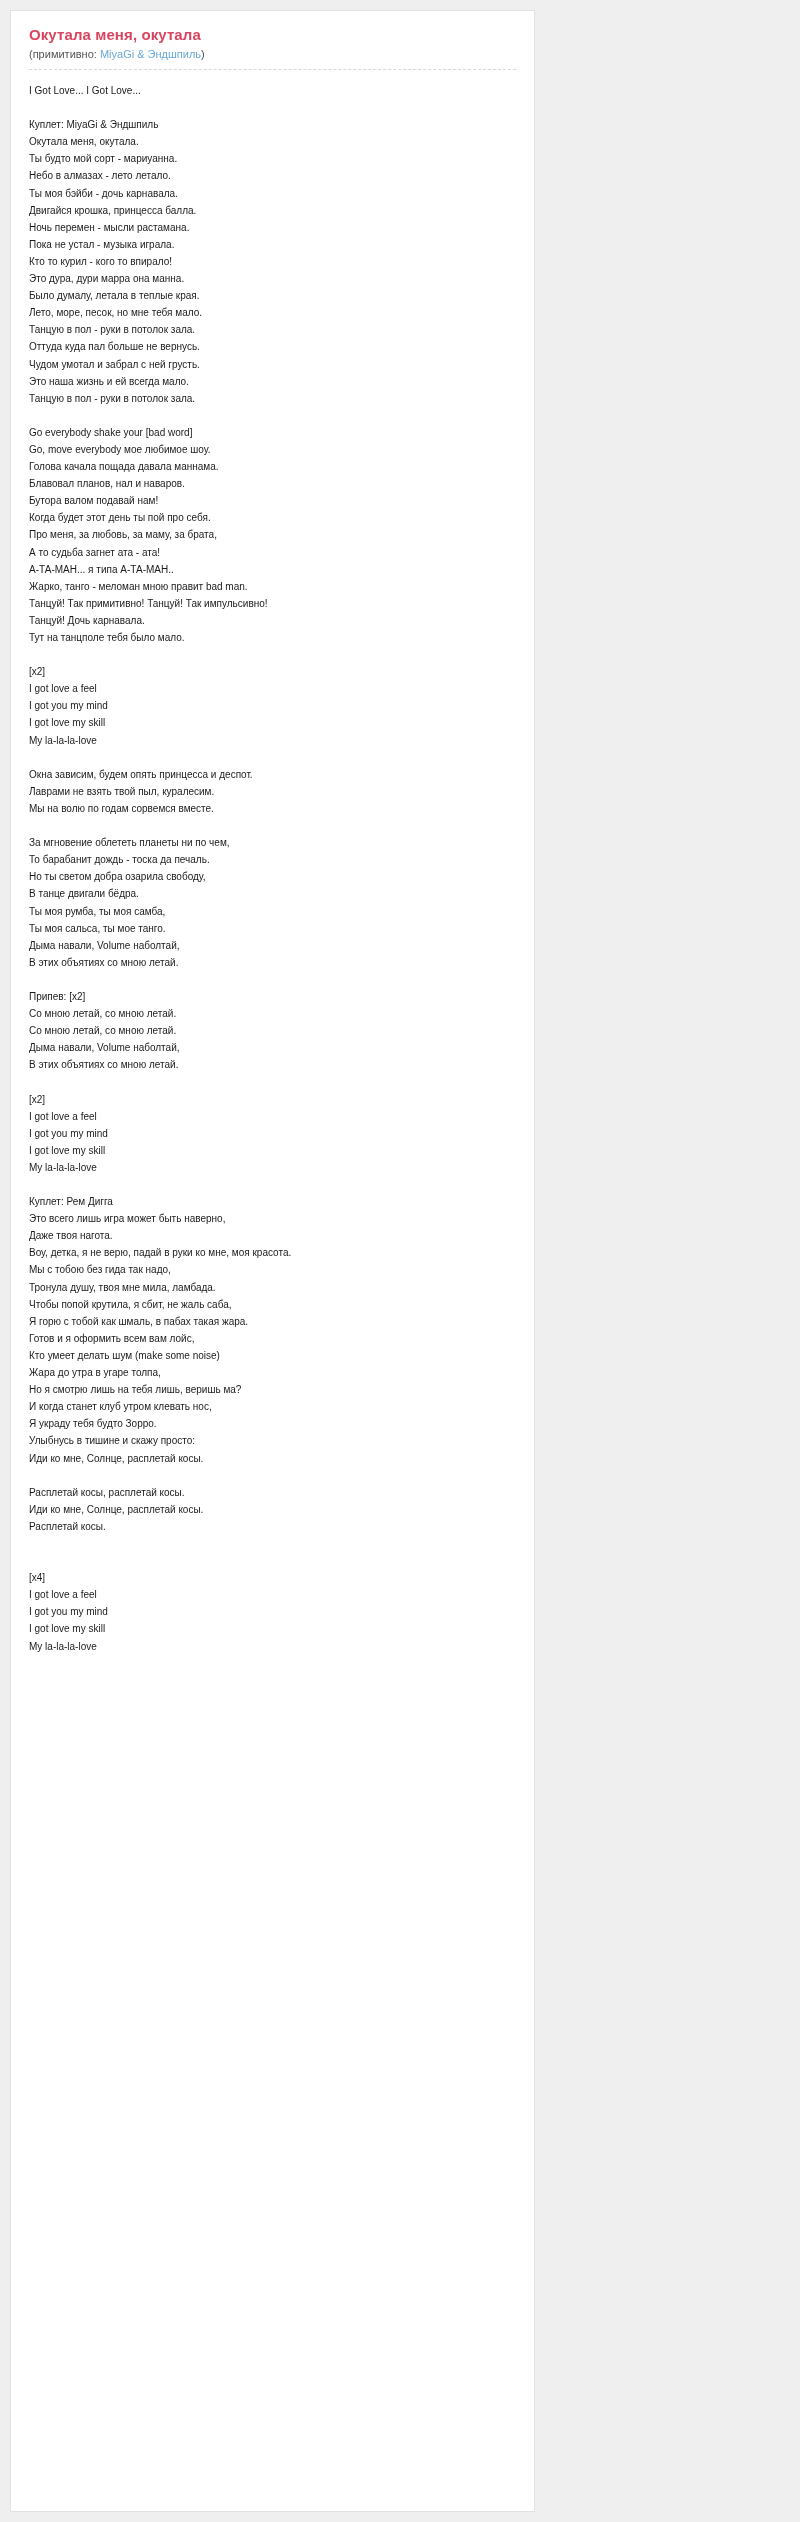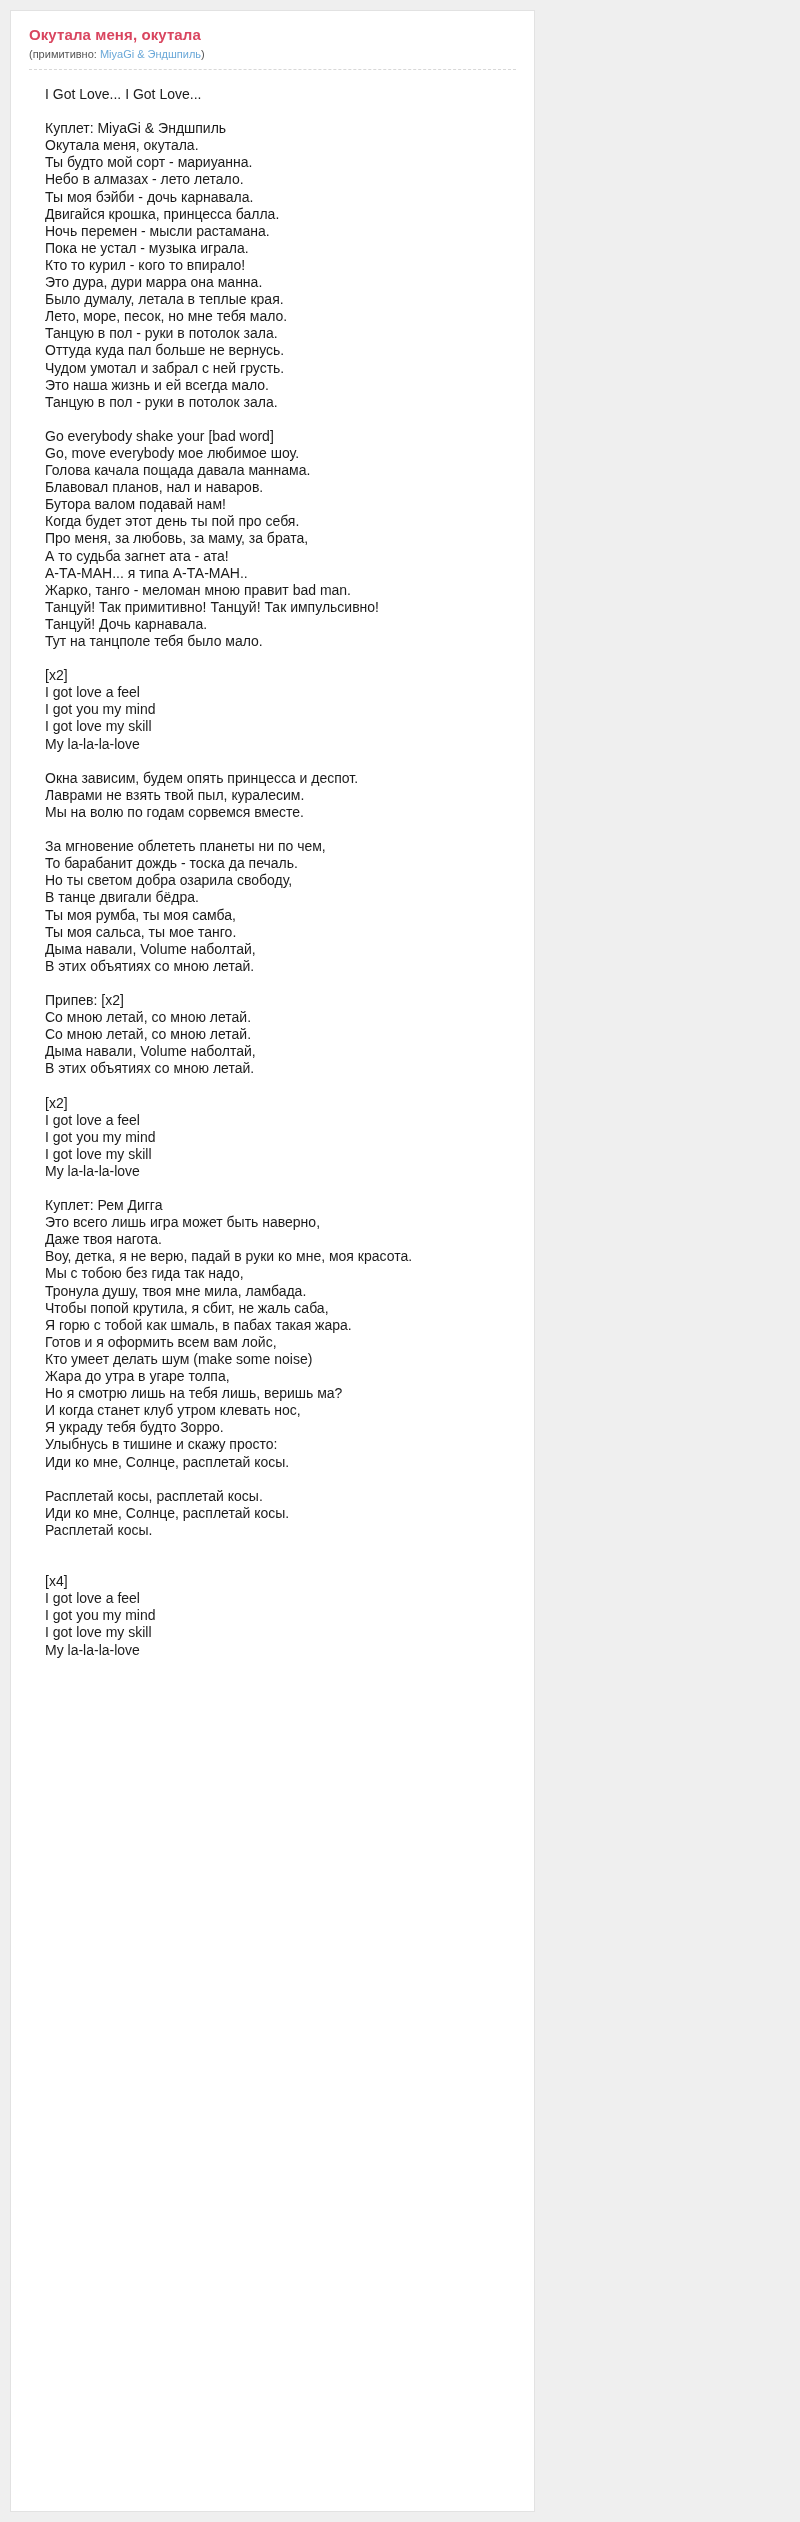--- a/index.html
+++ b/index.html
@@ -45,26 +45,26 @@
     color: #6aa8d8;
     text-decoration: none;
   }
   .divider {
     border: 0;
     border-top: 1px dashed #d8d8d8;
     margin: 0 0 12px 0;
     height: 0;
   }
   .lyrics {
-    font-size: 14px;
+    font-size: 10px;
     line-height: 17.1px;
     color: #1b1b1b;
     white-space: pre-wrap;
     word-wrap: break-word;
-    margin: 16px;
+    margin: 0;
     font-family: "Liberation Sans", sans-serif;
   }
 </style>
 </head>
 <body>
 
 <div class="page">
   <div class="card">
     <h1 class="song-title">Окутала меня, окутала</h1>
     <div class="artist-line"><span>(примитивно: </span><a href="#">MiyaGi &amp; Эндшпиль</a><span>)</span></div>

